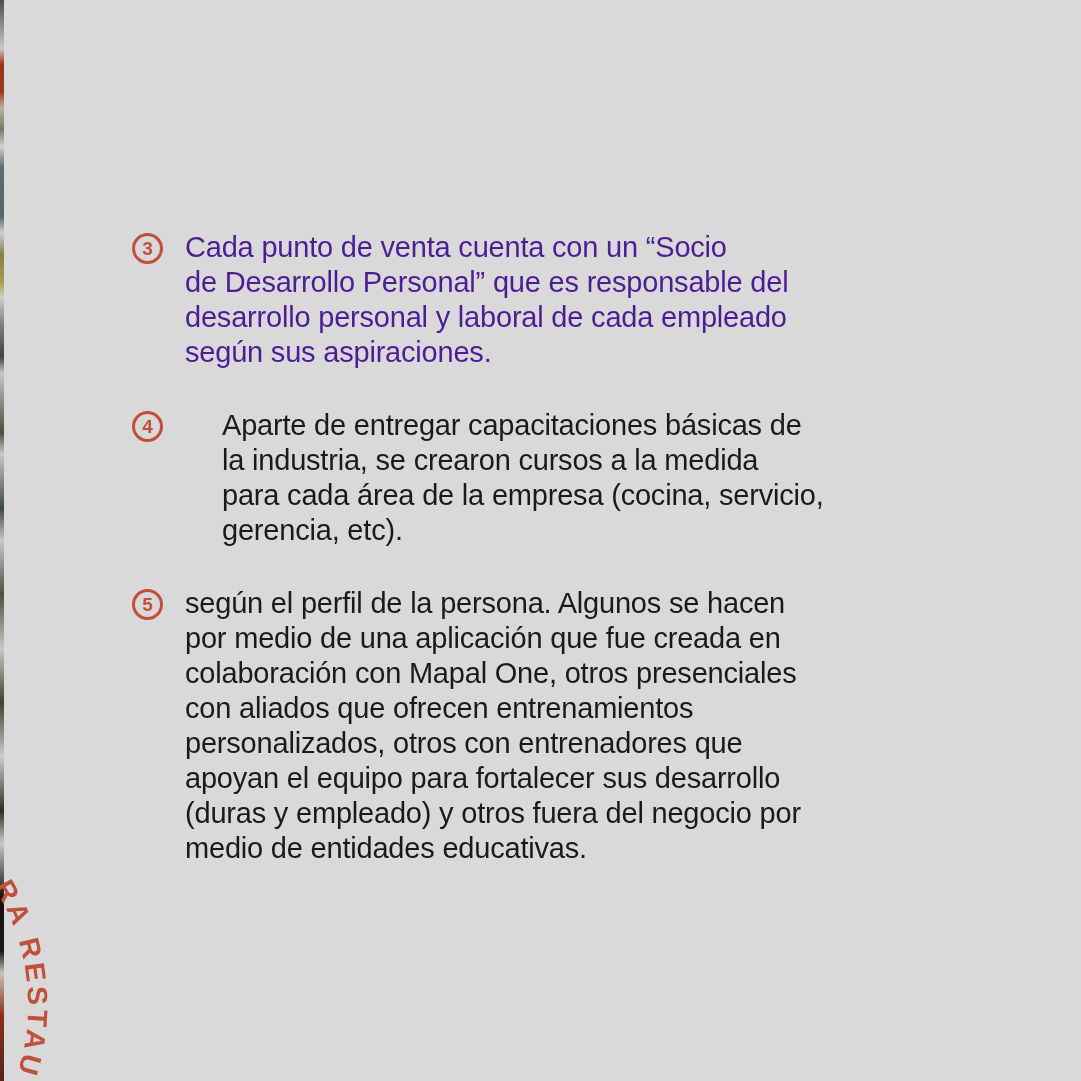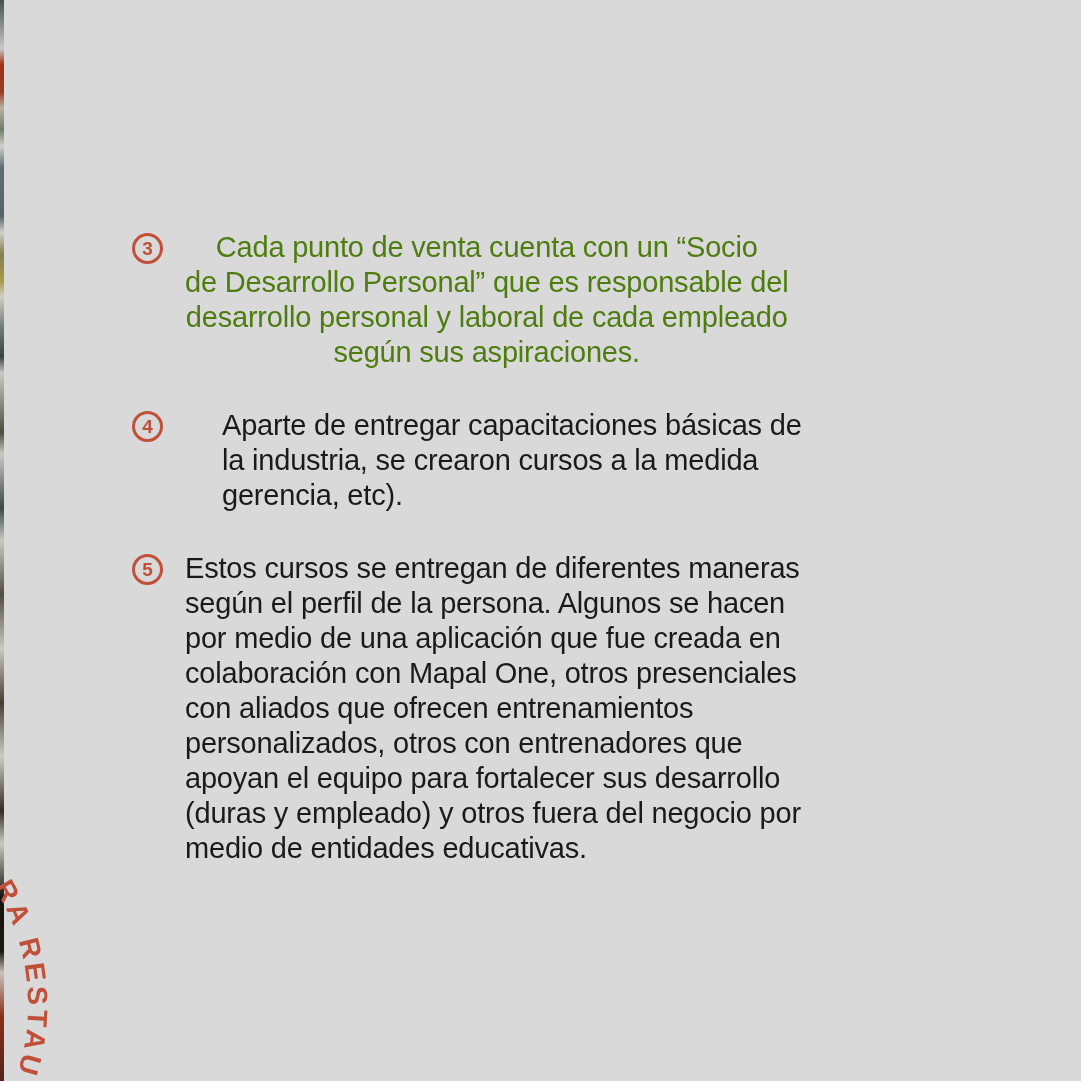--- a/index.html
+++ b/index.html
@@ -63,39 +63,39 @@
 </style>
 </head>
 <body>
 
 <div class="page" style="background: rgb(217, 217, 217);">
   <div class="edge-strip" style="background: linear-gradient(rgb(69, 80, 76) 0%, rgb(201, 201, 197) 4.5%, rgb(160, 48, 20) 6%, rgb(154, 59, 32) 8.5%, rgb(183, 179, 167) 10%, rgb(112, 124, 100) 12%, rgb(209, 209, 205) 13.5%, rgb(93, 109, 114) 15.5%, rgb(86, 100, 104) 20%, rgb(207, 207, 203) 21.5%, rgb(133, 128, 78) 23.5%, rgb(168, 154, 69) 26%, rgb(208, 207, 201) 27.5%, rgb(124, 130, 126) 30%, rgb(57, 68, 63) 33%, rgb(201, 201, 197) 34.5%, rgb(73, 80, 63) 40%, rgb(202, 201, 196) 42%, rgb(62, 73, 67) 47%, rgb(200, 200, 195) 50%, rgb(81, 77, 66) 55%, rgb(202, 200, 193) 60%, rgb(69, 63, 51) 65%, rgb(204, 204, 199) 70%, rgb(51, 46, 37) 75%, rgb(202, 200, 193) 78%, rgb(23, 20, 15) 83%, rgb(27, 24, 18) 88%, rgb(200, 196, 188) 90%, rgb(140, 46, 24) 94%, rgb(85, 35, 26) 100%);"></div>
 
   <main class="content">
       <div class="list-item">
         <div class="num-badge" style="border: 3px solid rgb(192, 80, 58); color: rgb(192, 80, 58);">3</div>
-        <div class="item-text" style="color: #4d7c0f; text-align: center;">
+        <div class="item-text" style="color: #4c1d95;">
           <div class="line"><span>Cada punto de venta cuenta con un “Socio</span></div>
           <div class="line"><span>de Desarrollo Personal” que es responsable del</span></div>
           <div class="line"><span class="b">desarrollo personal y laboral de cada empleado</span></div>
           <div class="line"><span class="b">según sus aspiraciones.</span></div>
         </div>
       </div>
       <div class="list-item">
         <div class="num-badge" style="border: 3px solid rgb(192, 80, 58); color: rgb(192, 80, 58);">4</div>
         <div class="item-text" style="color: rgb(26, 26, 26); margin-left: 37px;">
           <div class="line"><span>Aparte de entregar capacitaciones básicas de</span></div>
           <div class="line"><span>la industria, </span><span class="b">se crearon cursos a la medida</span></div>
+          <div class="line"><span class="b">para cada área de la empresa</span><span> (cocina, servicio,</span></div>
           <div class="line"><span>gerencia, etc).</span></div>
         </div>
       </div>
       <div class="list-item">
         <div class="num-badge" style="border: 3px solid rgb(192, 80, 58); color: rgb(192, 80, 58);">5</div>
         <div class="item-text" style="color: rgb(26, 26, 26);">
-          <div class="line"><span>Estos cursos se entregan de </span><span class="b">diferentes maneras</span></div>
           <div class="line"><span class="b">según el perfil de la persona.</span><span> Algunos se hacen</span></div>
           <div class="line"><span>por medio de una aplicación que fue creada en</span></div>
           <div class="line"><span>colaboración con Mapal One, otros presenciales</span></div>
           <div class="line"><span>con aliados que ofrecen entrenamientos</span></div>
           <div class="line"><span>personalizados, otros con entrenadores que</span></div>
           <div class="line"><span>apoyan el equipo para fortalecer sus desarrollo</span></div>
           <div class="line"><span>(duras y empleado) y otros fuera del negocio por</span></div>
           <div class="line"><span>medio de entidades educativas.</span></div>
         </div>
       </div>

